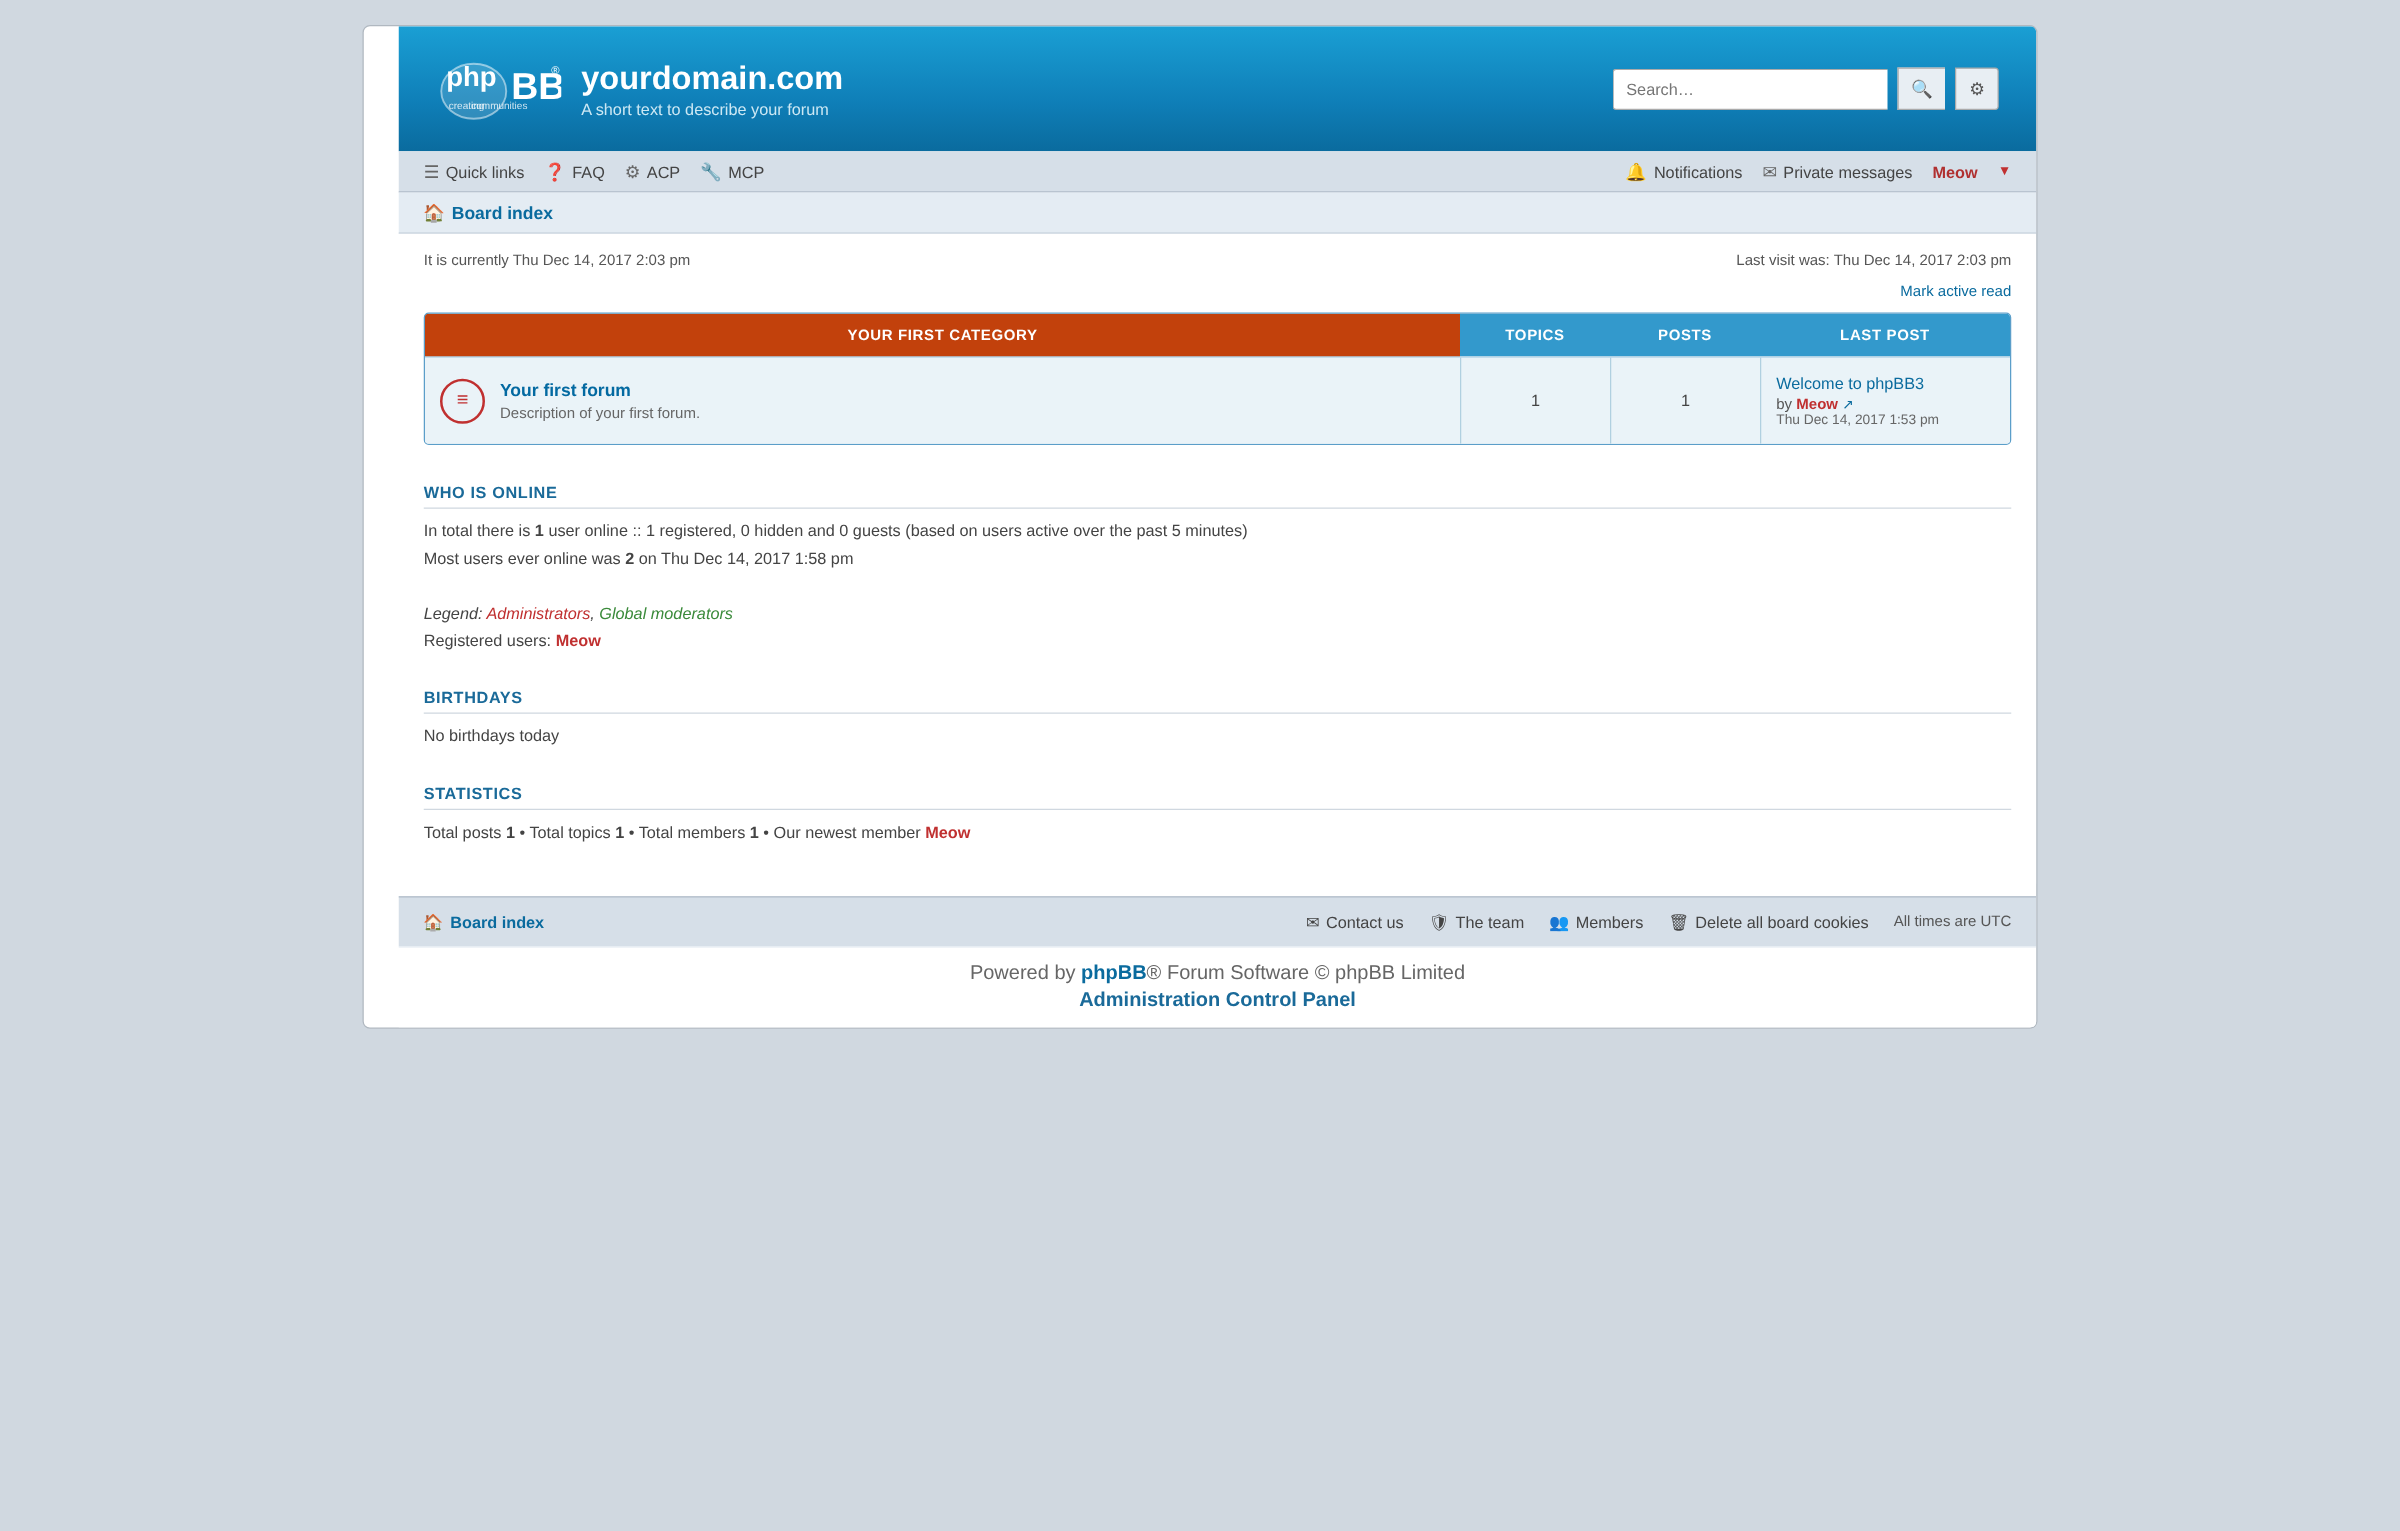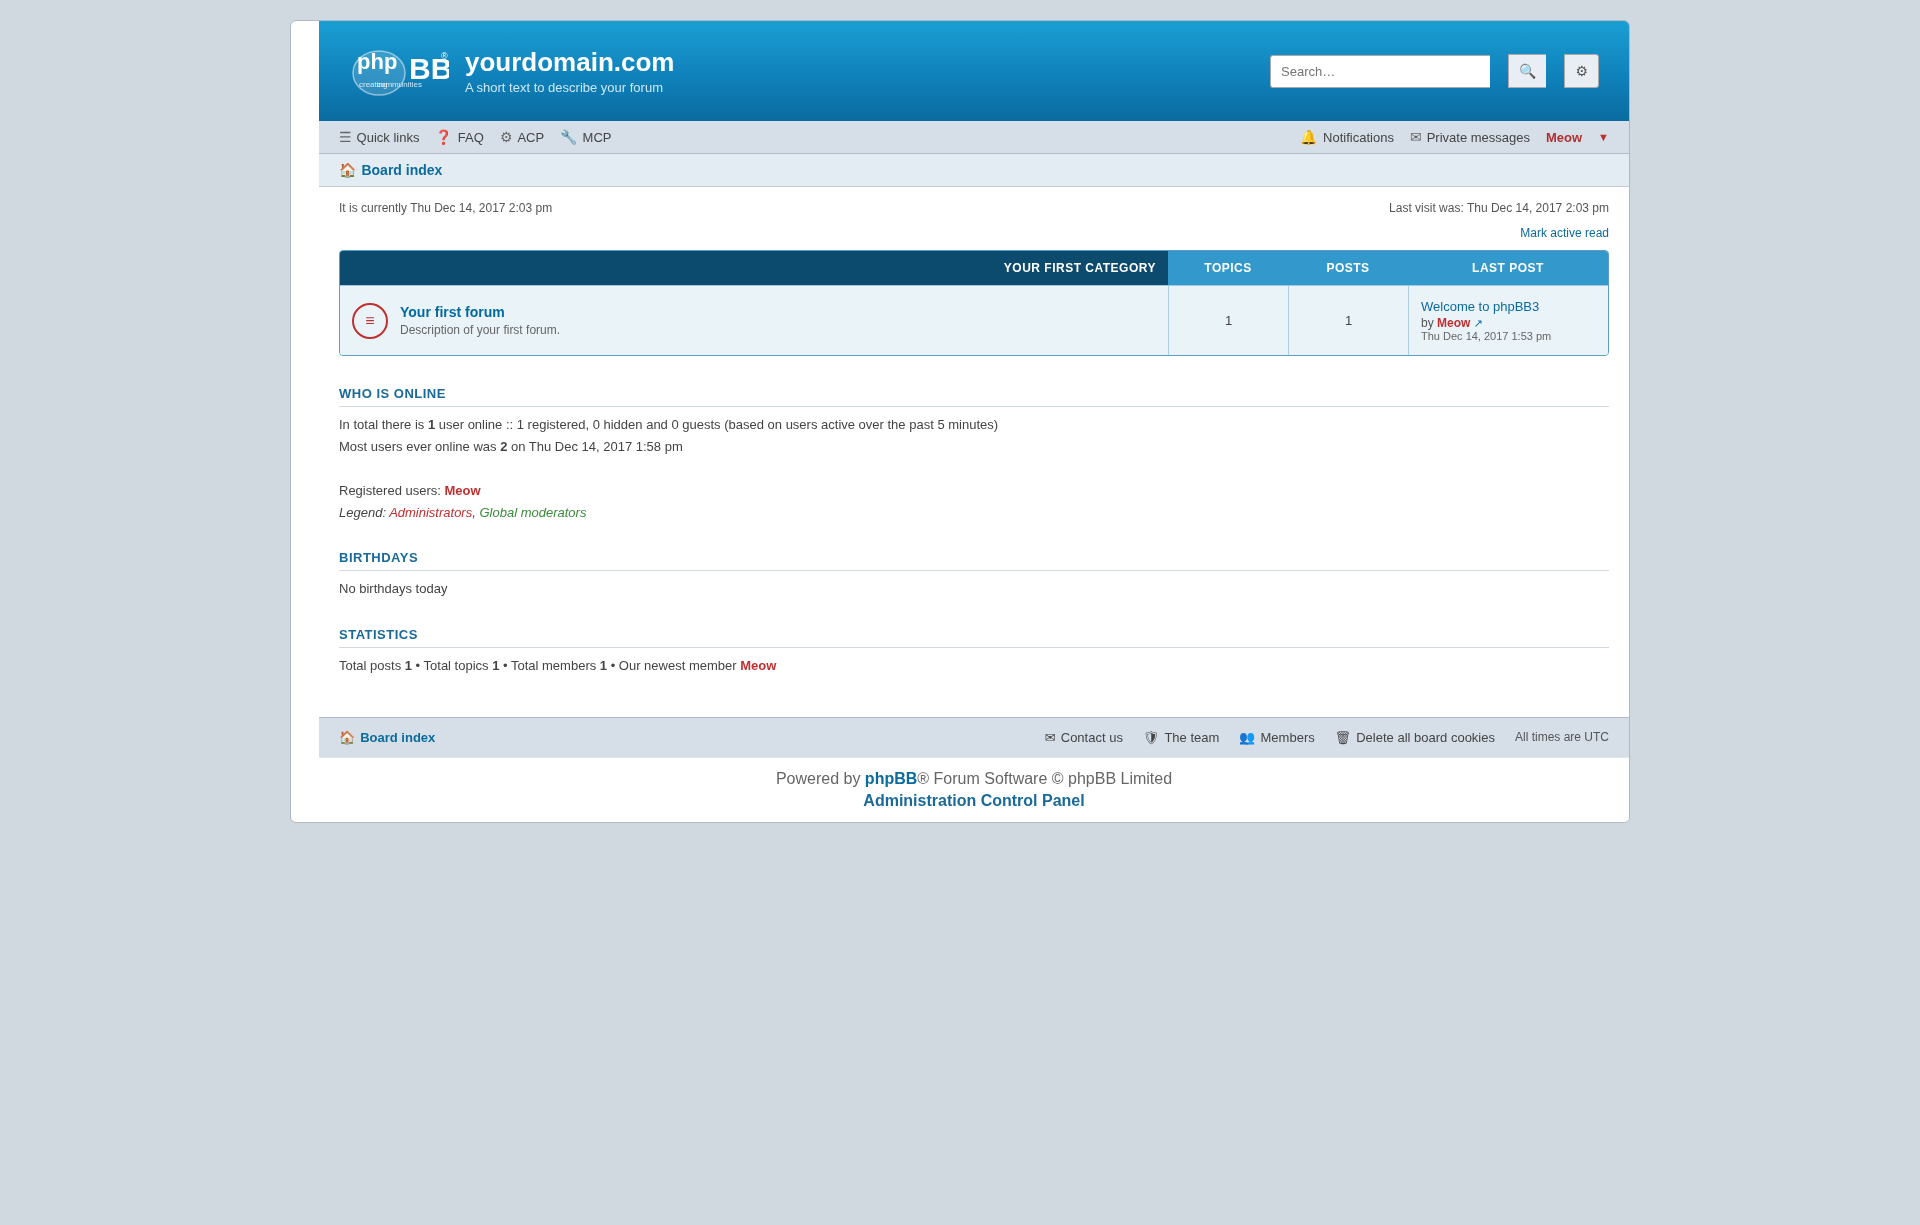--- a/index.html
+++ b/index.html
@@ -46,21 +46,21 @@
       font-weight: bold;
     }
     .header-title p {
       color: #cce8f4;
       font-size: 13px;
       margin-top: 2px;
     }
     .header-search {
       display: flex;
       align-items: center;
-      gap: 18px;
+      gap: 8px;
     }
     .search-input {
       width: 220px;
       padding: 8px 10px;
       border: 1px solid #aaa;
       border-right: none;
       font-size: 13px;
       color: #888;
       background: #fff;
       border-radius: 3px 0 0 3px;
@@ -171,22 +171,22 @@
       font-size: 12px;
       font-weight: bold;
       text-transform: uppercase;
       letter-spacing: 0.5px;
     }
     .forum-table-header .col {
       padding: 10px 12px;
       text-align: center;
     }
     .forum-table-header .col:first-child {
-      text-align: right;
-      background: #0c4a6e;
+      text-align: center;
+      background: #c2410c;
     }
     .forum-row {
       background: #dae8f0;
       display: grid;
       grid-template-columns: 1fr 120px 120px 200px;
       border-top: 1px solid #a0c8e0;
       min-height: 70px;
     }
     .forum-row:nth-child(even) { background: #eaf3f8; }
     .forum-cell {
@@ -435,24 +435,24 @@
       <div class="section-header">WHO IS ONLINE</div>
       <div class="section-content">
         <div>
           In total there is <strong>1</strong> user online :: 1 registered, 0 hidden and 0 guests (based on users active over the past 5 minutes)
         </div>
         <div>
           Most users ever online was <strong>2</strong> on Thu Dec 14, 2017 1:58 pm
         </div>
         <br>
         <div>
+          <em>Legend: <span class="admin-red">Administrators</span>, <span class="mod-green">Global moderators</span></em>
+        </div>
+        <div>
           Registered users: <span class="user-red">Meow</span>
-        </div>
-        <div>
-          <em>Legend: <span class="admin-red">Administrators</span>, <span class="mod-green">Global moderators</span></em>
         </div>
       </div>
     </div>
 
     <div>
       <div class="section-header">BIRTHDAYS</div>
       <div class="section-content">No birthdays today</div>
     </div>
 
     <div>

